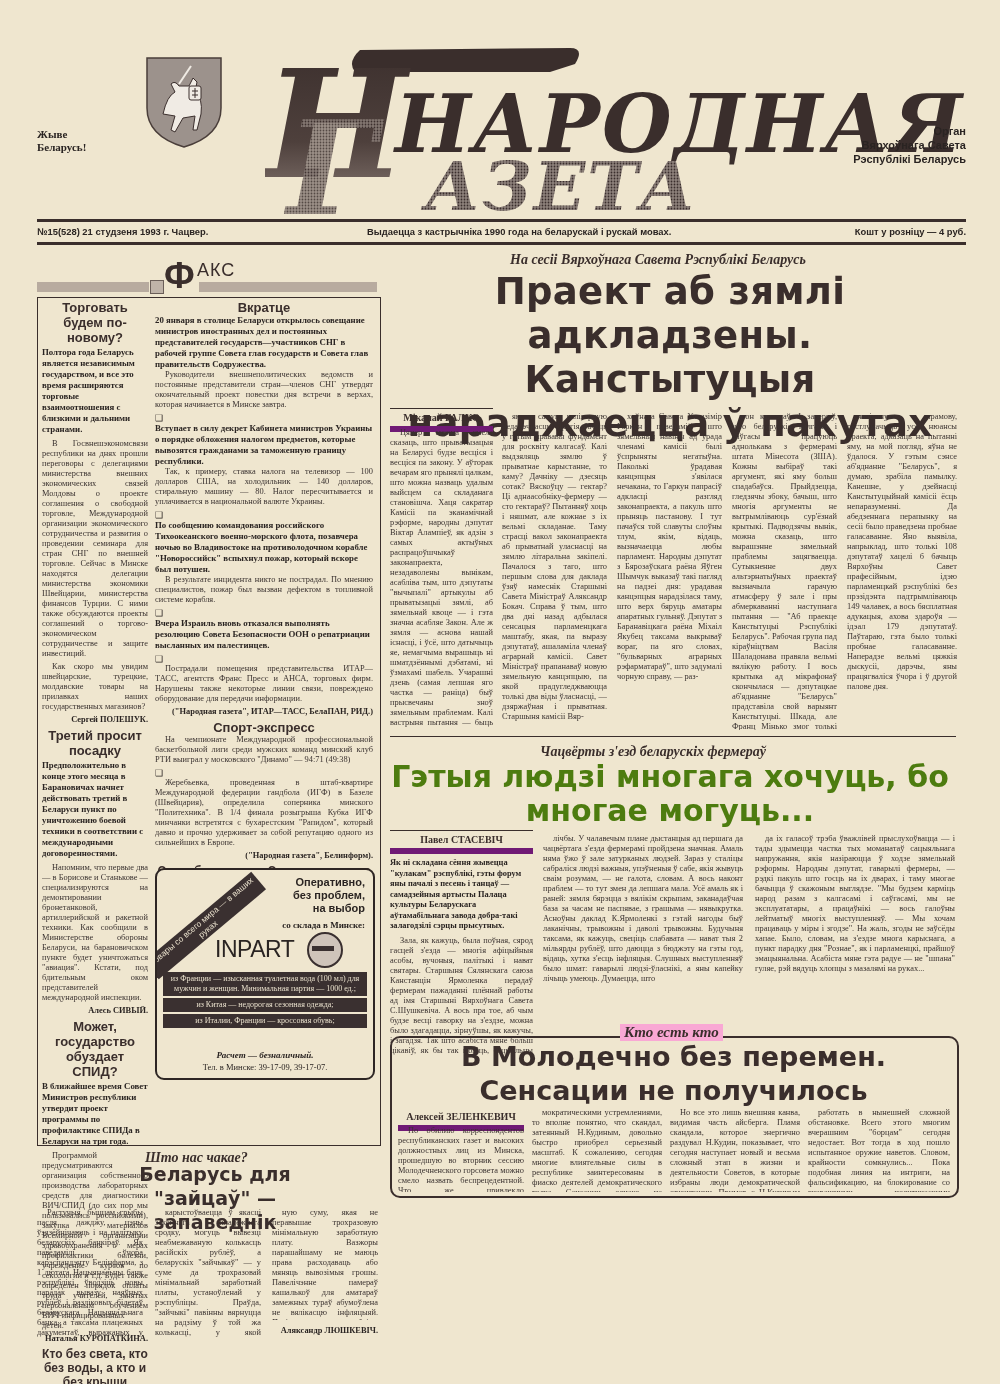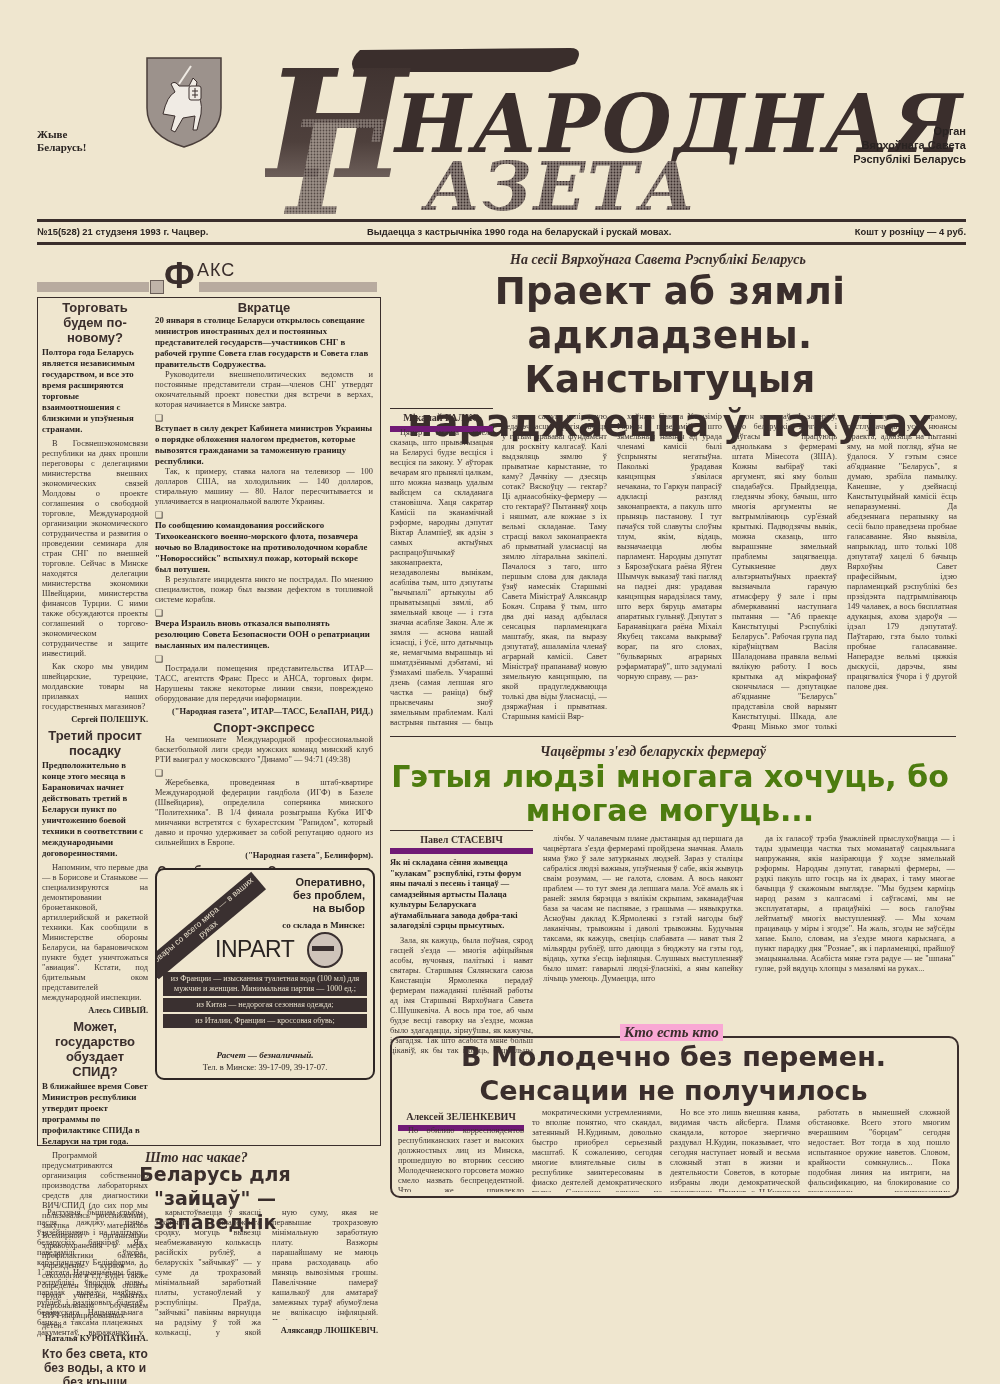--- a/index.html
+++ b/index.html
@@ -116,21 +116,21 @@
   <div class="abs" style="left:113px;top:22px;width:12px;height:12px;background:#bfb3a8;border:1px solid #6a5e58;"></div>
   <div class="abs sans" style="left:127px;top:0px;font-size:36px;font-weight:bold;color:#3a2e2c;line-height:36px;">Ф</div>
   <div class="abs sans" style="left:160px;top:2px;font-size:18px;color:#3a2e2c;letter-spacing:1px;">АКС</div>
   <div class="faks-bar" style="left:162px;width:178px;"></div>
 </div>
 
 <div class="abs" id="faks-box"></div>
 
 <div class="abs" style="left:42px;top:300px;width:106px;">
   <h2 class="hd" style="font-size:13px;line-height:15px;">Торговать будем по-новому?</h2>
-  <div class="bold-lead" style="margin-top:2px;">Полтора года Беларусь является независимым государством, и все это время расширяются торговые взаимоотношения с близкими и упэўненыя странами.</div>
+  <div class="bold-lead" style="margin-top:2px;">Полтора года Беларусь является независимым государством, и все это время расширяются торговые взаимоотношения с близкими и дальними странами.</div>
   <div class="txt" style="margin-top:4px;">
       <p>В Госвнешэкономсвязи республики на днях прошли переговоры с делегациями министерства внешних экономических связей Молдовы о проекте соглашения о свободной торговле, Международной организации экономического сотрудничества и развития о проведении семинара для стран СНГ по внешней торговле. Сейчас в Минске находятся делегации министерства экономики Швейцарии, министерства финансов Турции. С ними также обсуждаются проекты соглашений о торгово-экономическом сотрудничестве и защите инвестиций.</p>
       <p>Как скоро мы увидим швейцарские, турецкие, молдавские товары на прилавках наших государственных магазинов?</p>
     </div>
   <div class="sig">Сергей ПОЛЕШУК.</div>
 
   <h2 class="hd" style="font-size:13px;line-height:15px;margin-top:4px;">Третий просит посадку</h2>
   <div class="bold-lead" style="margin-top:2px;">Предположительно в конце этого месяца в Барановичах начнет действовать третий в Беларуси пункт по уничтожению боевой техники в соответствии с международными договоренностями.</div>
   <div class="txt" style="margin-top:4px;">
       <p>Напомним, что первые два — в Борисове и Станькове — специализируются на демонтировании бронетанковой, артиллерийской и ракетной техники. Как сообщили в Министерстве обороны Беларуси, на барановичском пункте будет уничтожаться "авиация". Кстати, под бдительным оком представителей международной инспекции.</p>

